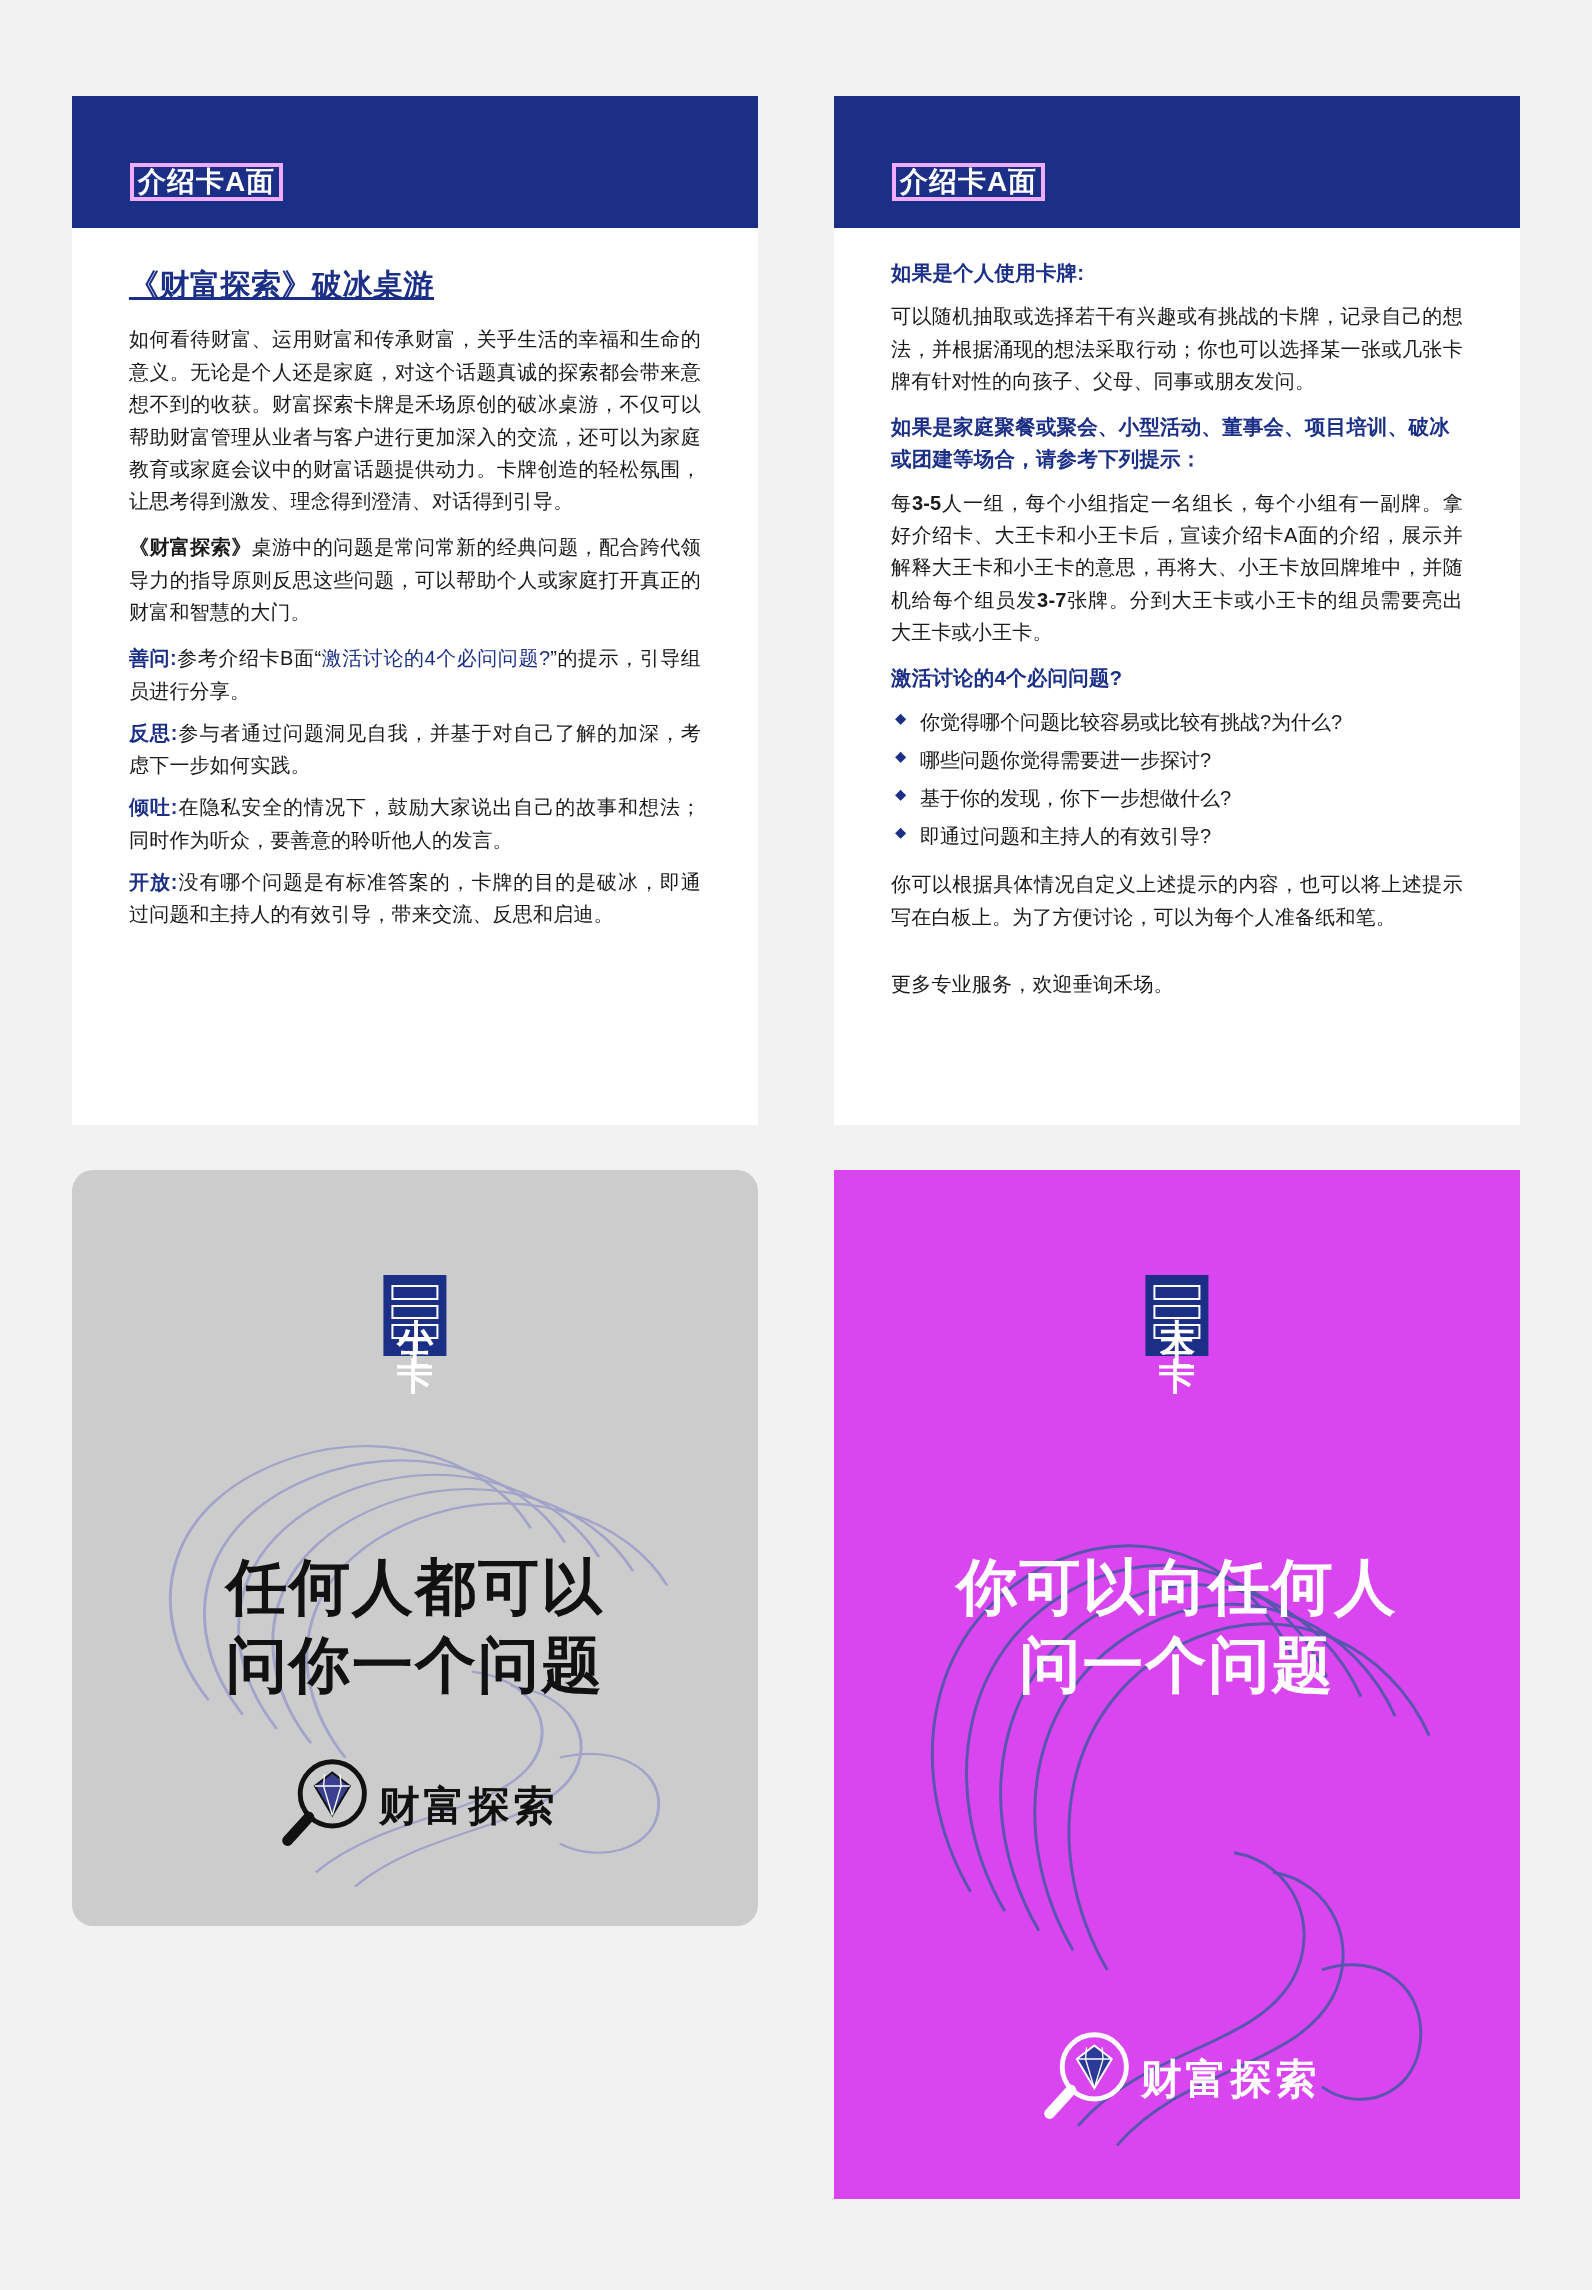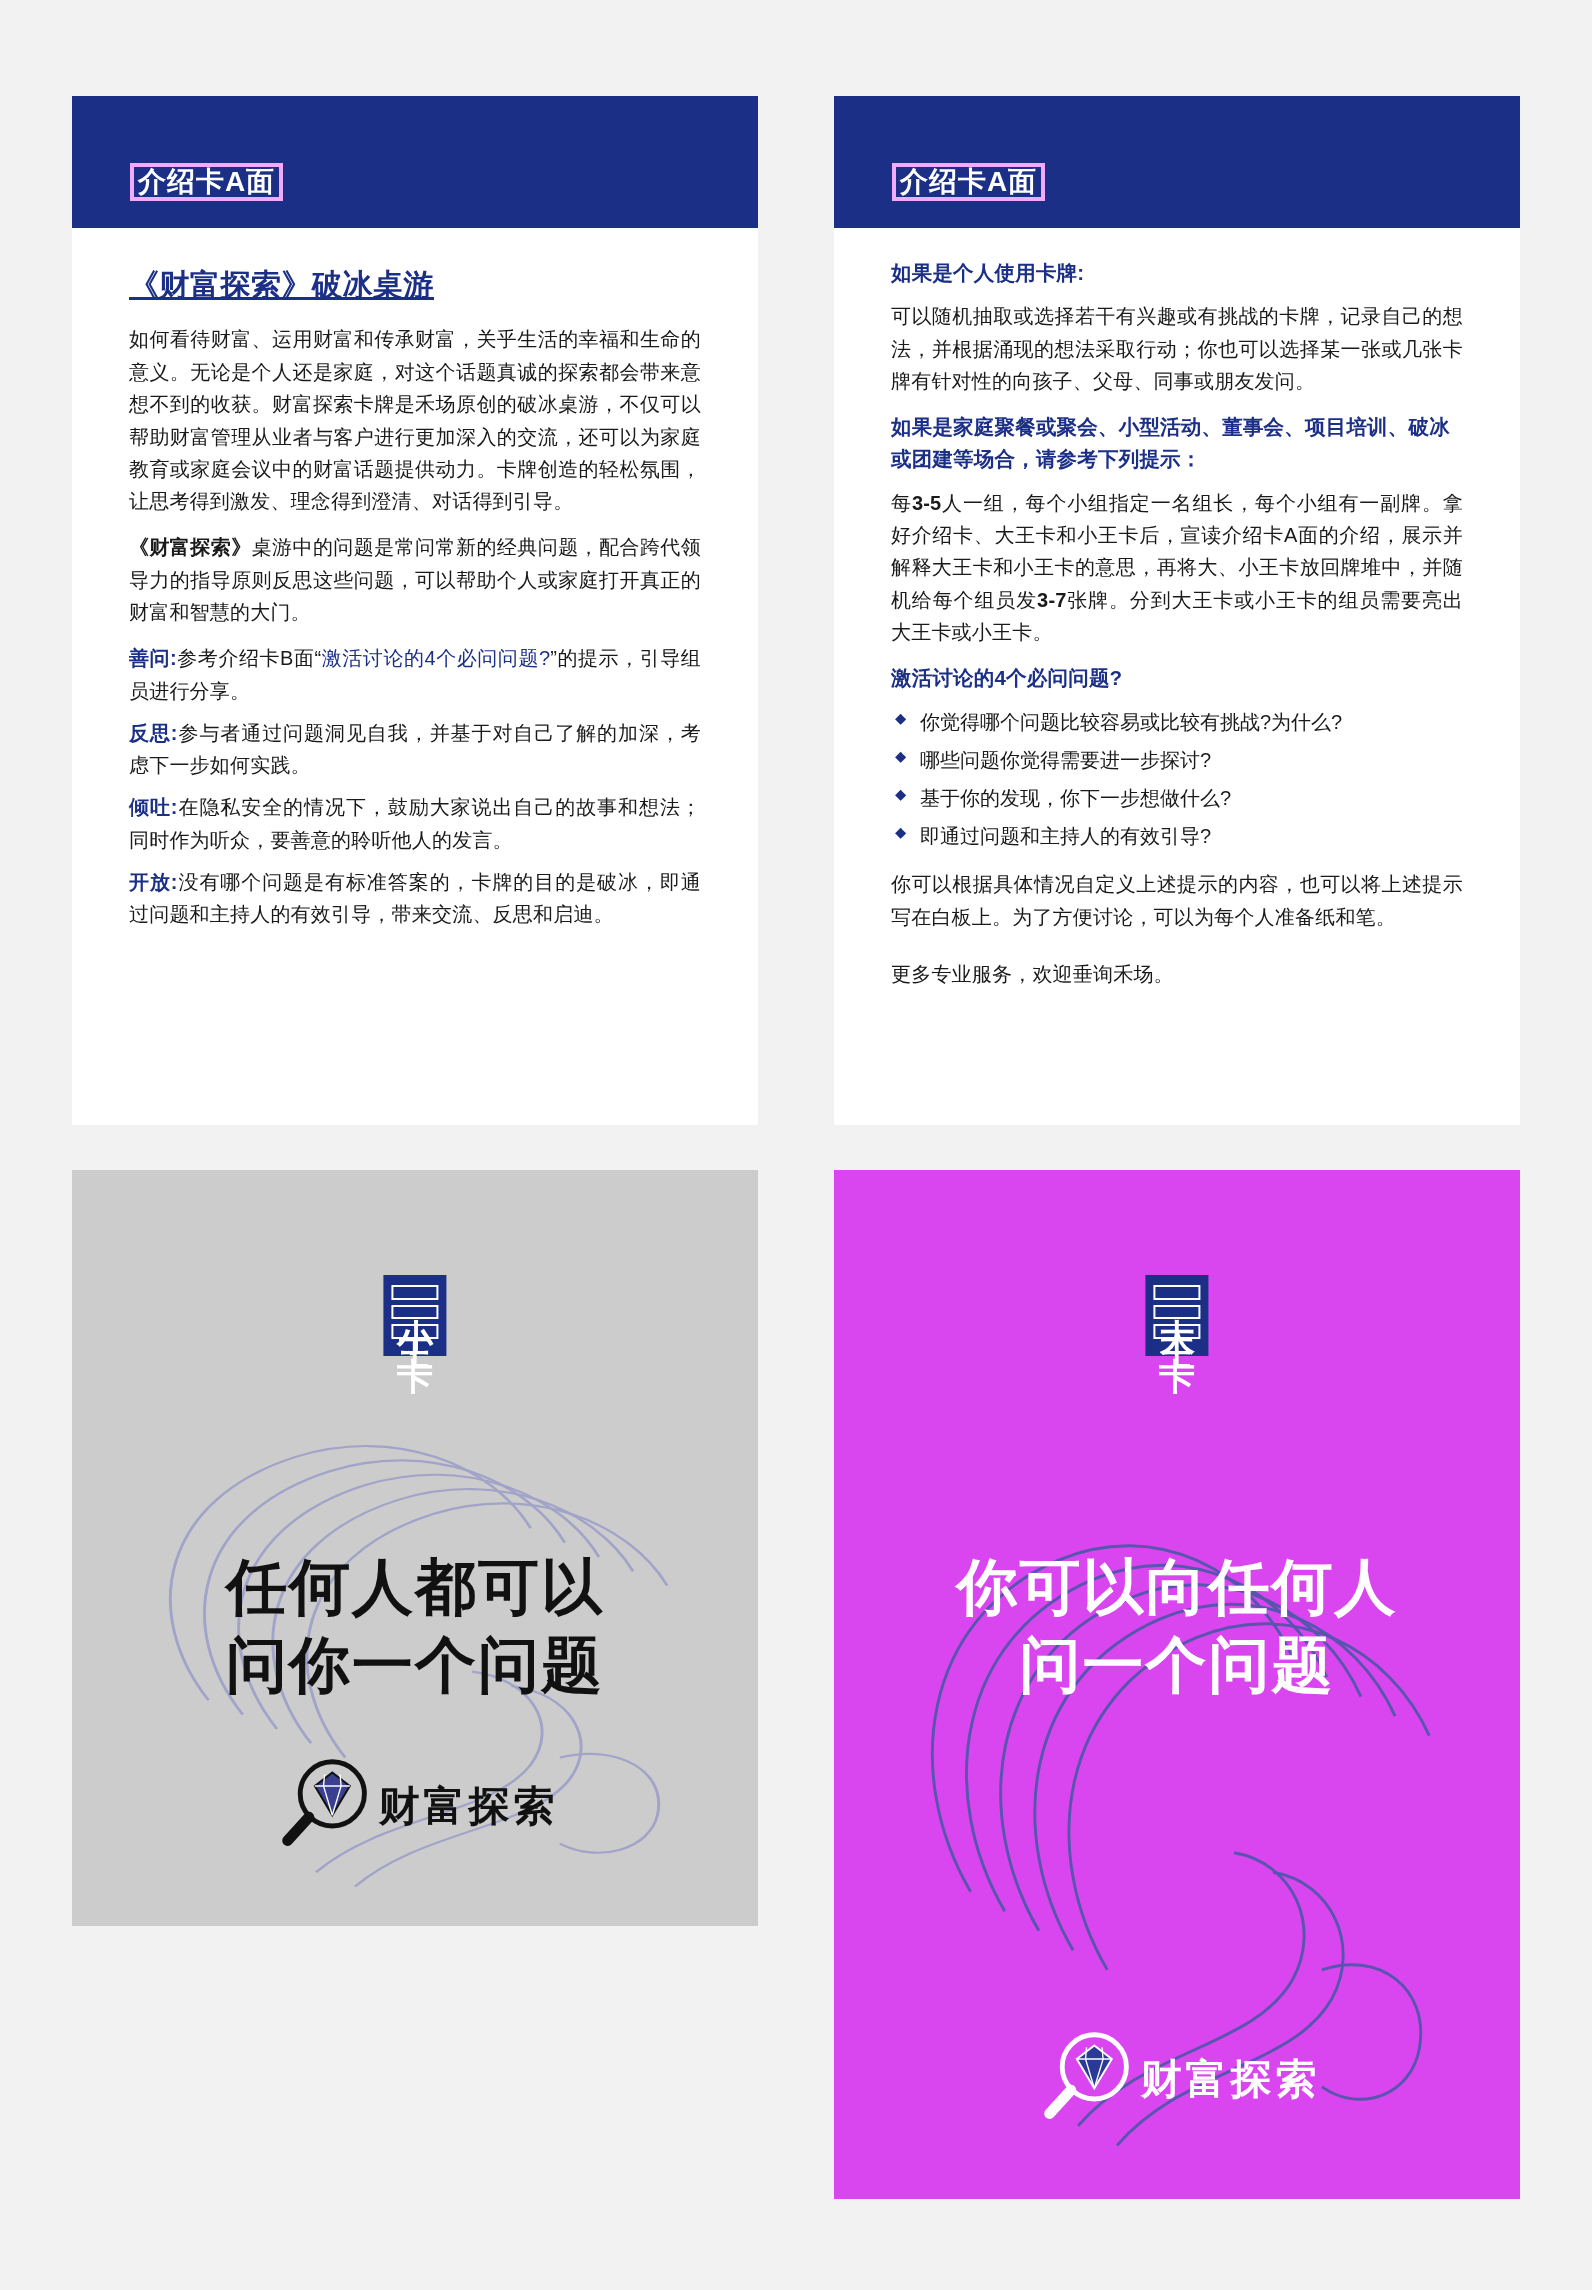--- a/index.html
+++ b/index.html
@@ -106,21 +106,21 @@
     font-size: 14.6px;
     color: #1b2f86;
   }
 
   
   .bigcard {
     position: absolute;
     overflow: hidden;
     box-sizing: border-box;
   }
-  .big-left  { left: 72px;  top: 1170px; width: 686px; height: 756px; background: #cccccc; }
+  .big-left  { left: 72px;  top: 1170px; width: 686px; height: 756px; background: #cccccc; border-radius: 21px; }
   .big-right { left: 834px; top: 1170px; width: 686px; height: 1029px; background: #d946ef; }
 
   .swirl {
     position: absolute;
     left: 0; top: 0;
     width: 100%;
     height: 100%;
     pointer-events: none;
   }
 
@@ -223,21 +223,21 @@
 
       <div class="sub-head">激活讨论的4个必问问题?</div>
       <ul class="qlist">
         <li><span class="bullet">◆</span><span>你觉得哪个问题比较容易或比较有挑战?为什么?</span></li>
         <li><span class="bullet">◆</span><span>哪些问题你觉得需要进一步探讨?</span></li>
         <li><span class="bullet">◆</span><span>基于你的发现，你下一步想做什么?</span></li>
         <li><span class="bullet">◆</span><span>即通过问题和主持人的有效引导?</span></li>
       </ul>
 
       <p class="para">你可以根据具体情况自定义上述提示的内容，也可以将上述提示写在白板上。为了方便讨论，可以为每个人准备纸和笔。</p>
-      <p class="para" style="margin-top:25px;">更多专业服务，欢迎垂询禾场。</p>
+      <p class="para" style="margin-top:35px;">更多专业服务，欢迎垂询禾场。</p>
     </div>
   </div>
 
   <div class="bigcard big-left">
     <svg class="swirl" viewBox="0 0 703 1055" preserveAspectRatio="none">
       <g fill="none" stroke="#9a9cc8" stroke-width="3" opacity="0.85">
         <path d="M140 740 C 70 620, 90 460, 230 400 C 330 358, 430 410, 470 500"></path>
         <path d="M175 760 C 105 640, 125 480, 265 420 C 365 378, 465 430, 505 520"></path>
         <path d="M210 780 C 140 660, 160 500, 300 440 C 400 398, 500 450, 540 540"></path>
         <path d="M245 800 C 175 680, 195 520, 335 460 C 435 418, 535 470, 575 560"></path>

